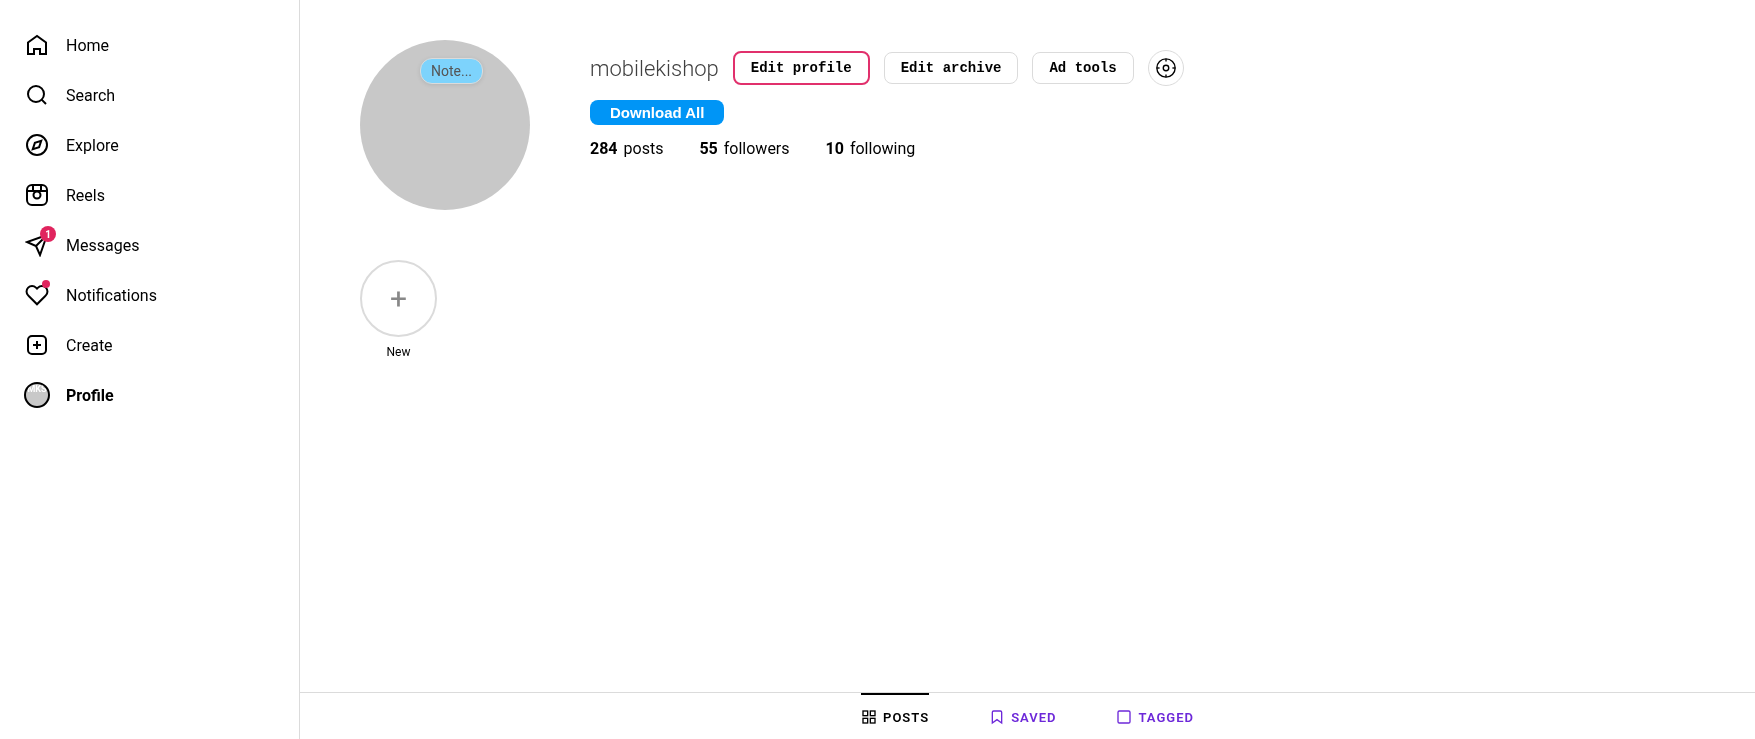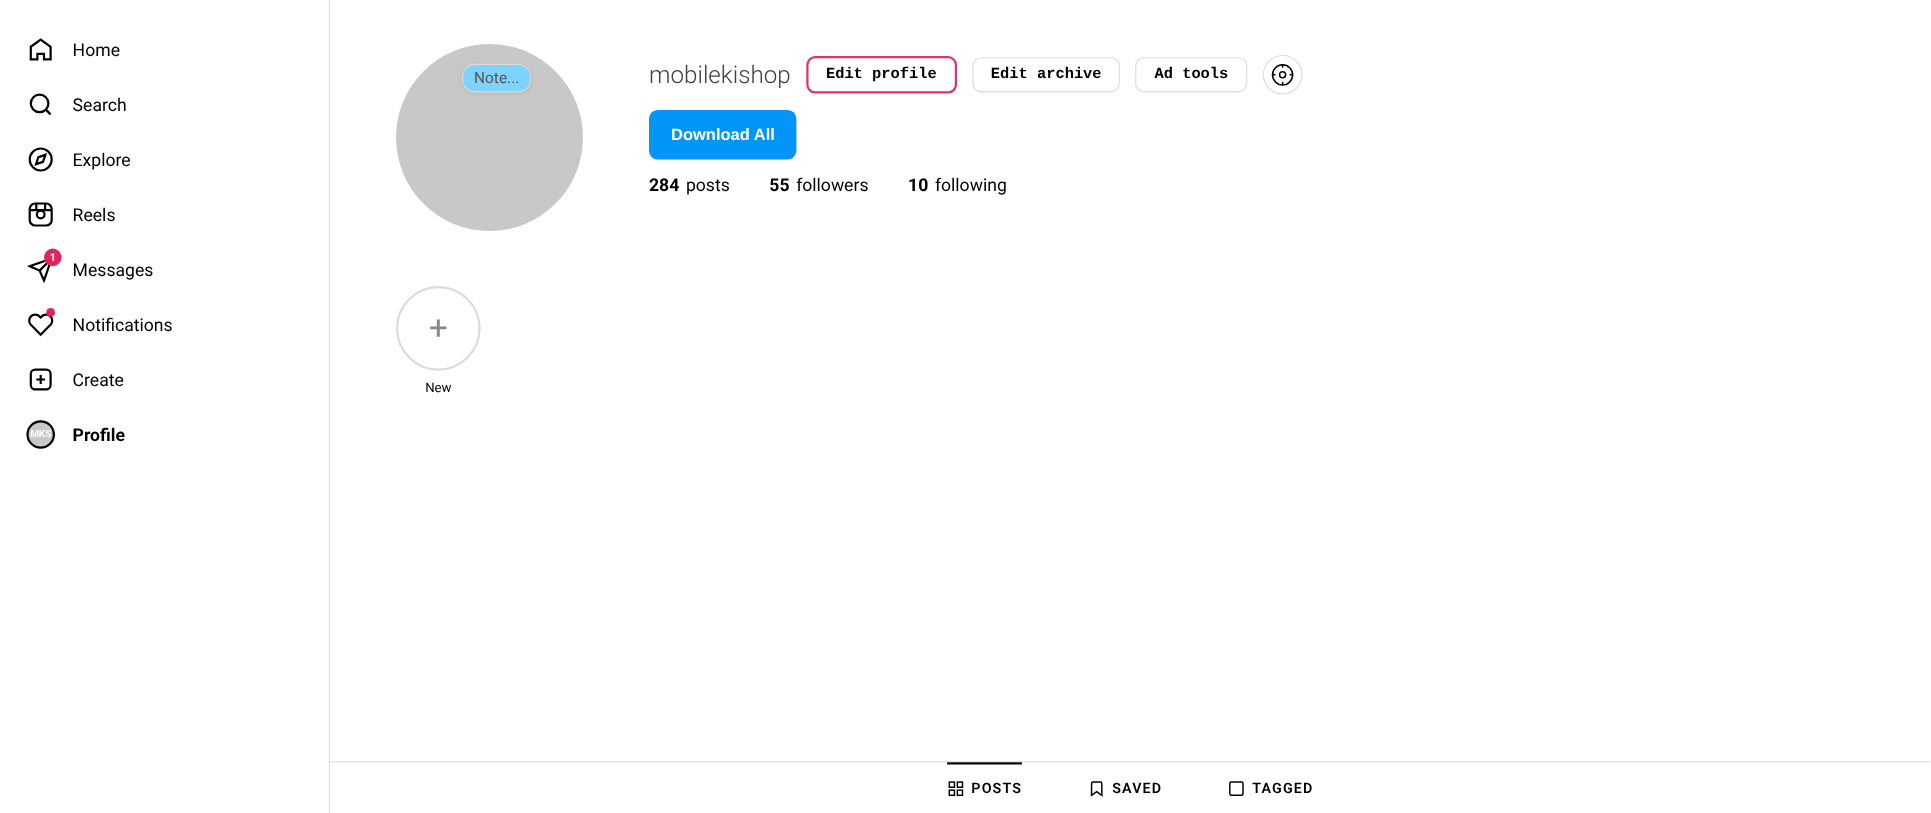--- a/index.html
+++ b/index.html
@@ -52,21 +52,20 @@
       position: absolute;
       top: 10px;
       left: 30px;
     }
     .avatar-small {
       width: 26px;
       height: 26px;
       border-radius: 50%;
       background: #c8c8c8;
       display: flex;
-      align-items: center;
       justify-content: center;
       font-size: 9px;
       font-weight: 700;
       color: #fff;
       overflow: hidden;
       border: 2px solid #000;
     }
 
     
     .main {
@@ -141,21 +140,21 @@
       font-family: Liberation Mono, monospace;
     }
     .btn-edit {
       border: 2px solid #e1306c;
       color: #000;
     }
     .btn-download {
       background: #0095f6;
       color: #fff;
       border: none;
-      padding: 14px 20px;
+      padding: 4px 20px;
       border-radius: 8px;
       font-size: 15px;
       font-weight: 600;
       cursor: pointer;
     }
     .btn-icon {
       width: 36px;
       height: 36px;
       border-radius: 50%;
       border: 1px solid #dbdbdb;
@@ -217,21 +216,21 @@
       padding: 0 60px;
       margin-top: auto;
     }
     .tab-item {
       display: flex;
       align-items: center;
       gap: 6px;
       padding: 14px 0;
       font-size: 13px;
       font-weight: 600;
-      color: #000000;
+      color: #6d28d9;
       cursor: pointer;
       border-top: 2px solid transparent;
       letter-spacing: 1px;
       text-transform: uppercase;
     }
     .tab-item.active {
       color: #000;
       border-top: 2px solid #000;
     }
     .tab-item svg { width: 16px; height: 16px; }

